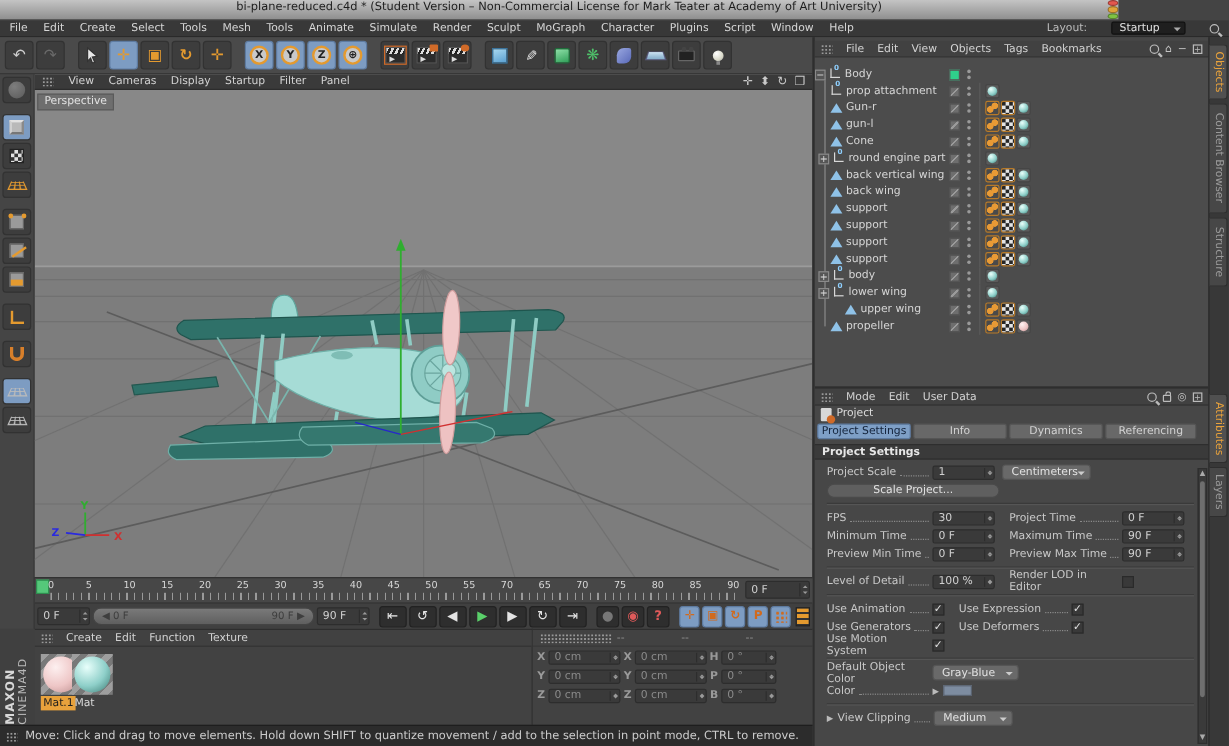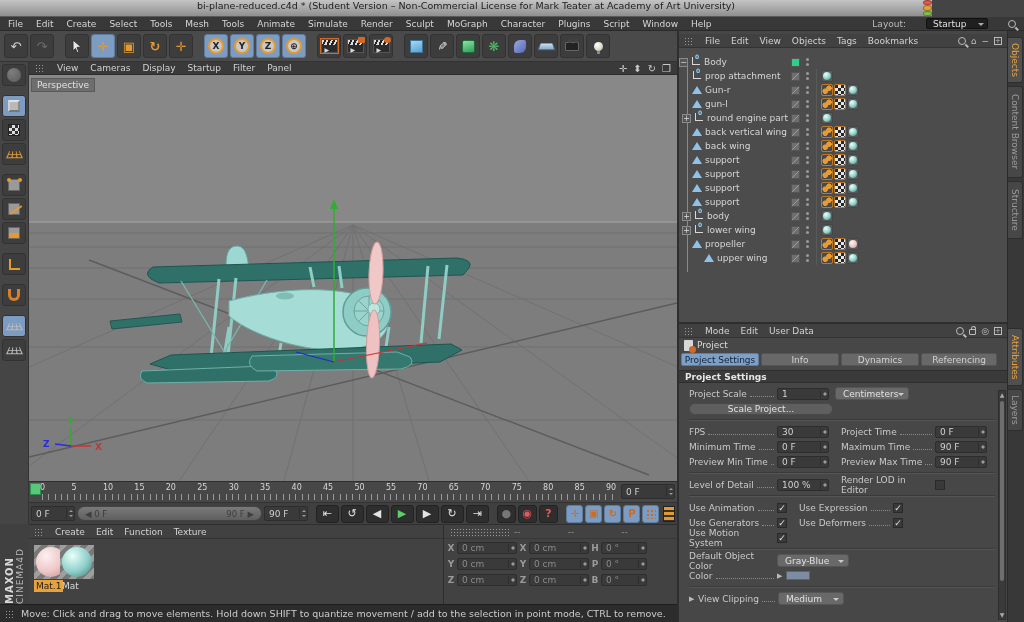--- a/index.html
+++ b/index.html
@@ -504,20 +504,32 @@
       <span>gun-l</span>
       <span class="lay"></span>
         <span class="vdots"></span>
       <span class="tags">
           <span class="tag phong"></span>
           <span class="tag uv"></span>
           <span class="tag mat"></span>
         </span>
     </div>
     <div class="orow">
+      <span class="ind" style="width:12px"></span>
+        <span class="polyico"></span>
+      <span>Cone</span>
+      <span class="lay"></span>
+        <span class="vdots"></span>
+      <span class="tags">
+          <span class="tag phong"></span>
+          <span class="tag uv"></span>
+          <span class="tag mat"></span>
+        </span>
+    </div>
+    <div class="orow">
       <span class="ind" style="width:3px"></span>
         <span class="xbox">+</span>
         <span class="nullico"></span>
       <span>round engine part</span>
       <span class="lay"></span>
         <span class="vdots"></span>
       <span class="tags">
           <span class="tag mat"></span>
         </span>
     </div>
@@ -609,41 +621,41 @@
         <span class="xbox">+</span>
         <span class="nullico"></span>
       <span>lower wing</span>
       <span class="lay"></span>
         <span class="vdots"></span>
       <span class="tags">
           <span class="tag mat"></span>
         </span>
     </div>
     <div class="orow">
+      <span class="ind" style="width:24px"></span>
+        <span class="polyico"></span>
+      <span>upper wing</span>
+      <span class="lay"></span>
+        <span class="vdots"></span>
+      <span class="tags">
+          <span class="tag phong"></span>
+          <span class="tag uv"></span>
+          <span class="tag mat"></span>
+        </span>
+    </div>
+    <div class="orow">
       <span class="ind" style="width:12px"></span>
         <span class="polyico"></span>
       <span>propeller</span>
       <span class="lay"></span>
         <span class="vdots"></span>
       <span class="tags">
           <span class="tag phong"></span>
           <span class="tag uv"></span>
           <span class="tag mat pink"></span>
-        </span>
-    </div>
-    <div class="orow">
-      <span class="ind" style="width:24px"></span>
-        <span class="polyico"></span>
-      <span>upper wing</span>
-      <span class="lay"></span>
-        <span class="vdots"></span>
-      <span class="tags">
-          <span class="tag phong"></span>
-          <span class="tag uv"></span>
-          <span class="tag mat"></span>
         </span>
     </div>
   </div>
 
   <div class="am">
     <div class="pmenu">
       <span class="handle"></span>
       <span class="mi">Mode</span>
       <span class="mi">Edit</span>
       <span class="mi">User Data</span>

